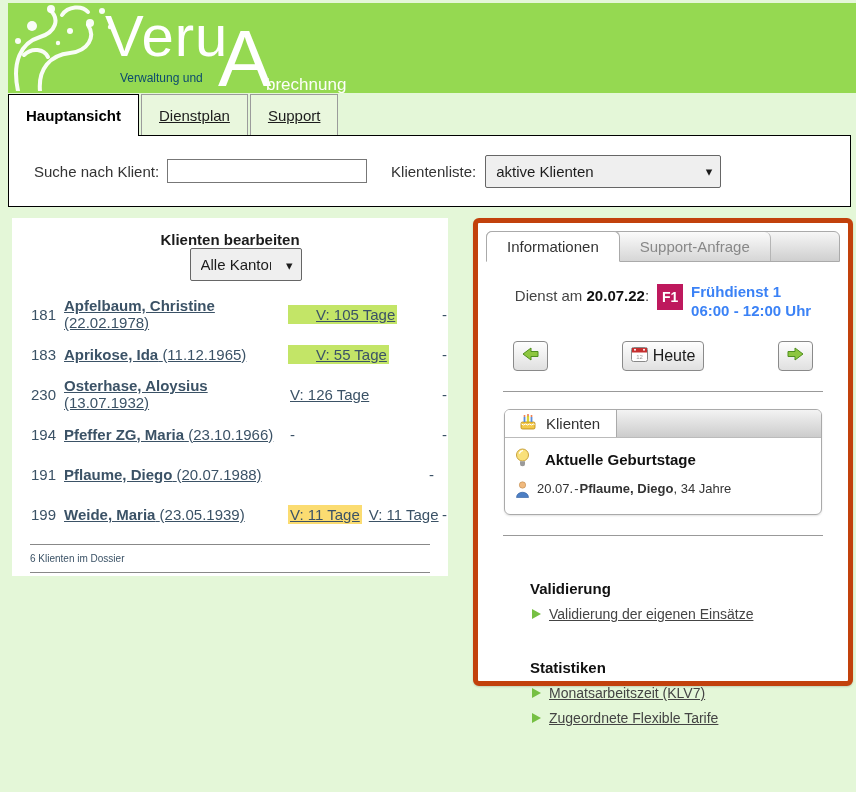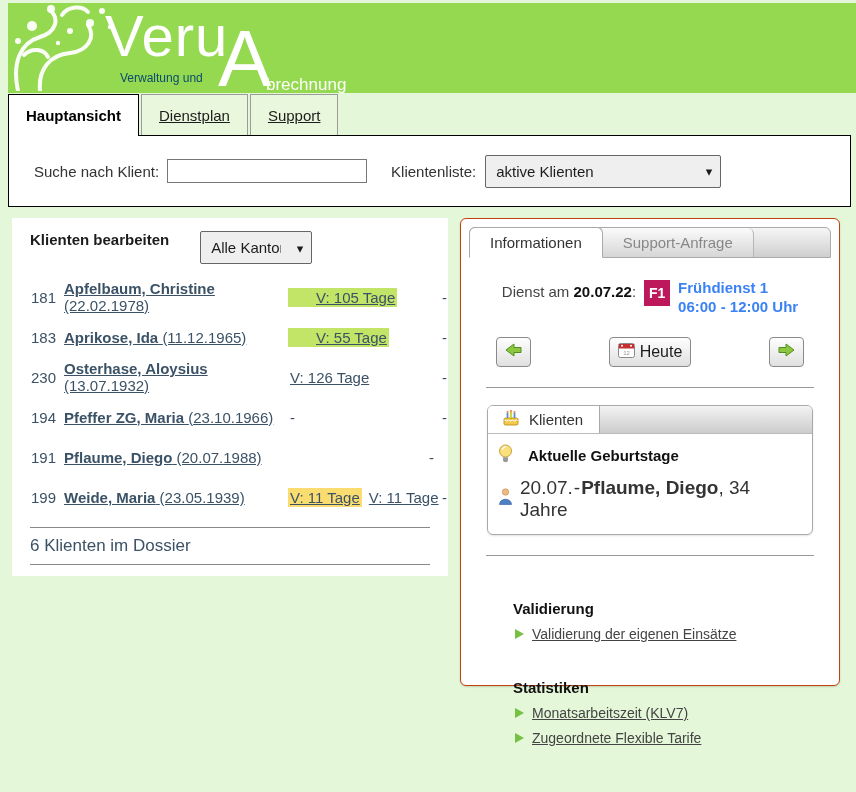--- a/index.html
+++ b/index.html
@@ -34,41 +34,41 @@
   .selwrap::after{content:"▾";position:absolute;right:9px;top:50%;transform:translateY(-50%);
                   pointer-events:none;color:#1c1c1c;font-size:13px;}
   select{appearance:none;-webkit-appearance:none;background:#efefef;border:1px solid #666;
          border-radius:2px;height:33px;font-size:15px;color:#1c1c1c;font-family:inherit;
          padding:0 30px 0 10px;}
   .sel-list{margin-left:9px;width:236px;}
 
   
   .lpanel{position:absolute;left:12px;top:218px;width:436px;height:358px;background:#fff;
           box-sizing:border-box;padding:13px 18px 0 18px;}
-  .lhead{display:flex;align-items:flex-start;}
+  .lhead{display:flex;align-items:center;flex-direction:column;}
   .ltitle{font-weight:bold;font-size:15px;color:#1c1c1c;}
   .sel-kantone{margin-left:31px;width:112px;}
   .rows{margin-top:13px;}
   .crow{display:grid;grid-template-columns:26px 216px 146px 1fr;column-gap:8px;align-items:center;
         height:40px;font-size:15px;color:#3b5266;}
   .cid{text-align:right;}
   .cname{color:#3b5266;text-decoration:underline;cursor:pointer;}
   .cname b{font-weight:bold;}
   .vcol{display:flex;gap:5px;align-items:center;}
   .vbadge{color:#3b5266;text-decoration:underline;padding:1px 2px;cursor:pointer;white-space:nowrap;}
   .hl-green{background:#c3e567;padding-left:28px;}
   .hl-yellow{background:#fbdc71;}
   .hl-plain{text-decoration:none;cursor:default;}
   .cdash{text-align:right;}
   .lhr{border:none;border-top:1px solid #888;margin:10px 0 0 0;}
-  .lfoot{font-size:17px;color:#3b5266;margin:8px 0 8px 0;}
-
-  
-  .rpanel{position:absolute;left:460px;top:218px;width:380px;height:468px;background:#fff;
-          border:1px solid #c2410c;border-radius:6px;box-sizing:border-box;padding:8px;
+  .lfoot{font-size:10px;color:#3b5266;margin:8px 0 8px 0;}
+
+  
+  .rpanel{position:absolute;left:473px;top:218px;width:380px;height:468px;background:#fff;
+          border:5px solid #c2410c;border-radius:6px;box-sizing:border-box;padding:8px;
           box-shadow:0 1px 2px rgba(0,0,0,.15);}
   .rtabs{height:29px;background:linear-gradient(#f6f6f6,#cfcfcf);border:1px solid #aaa;
          border-radius:6px 6px 0 0;display:flex;align-items:stretch;}
   .rtab{display:flex;align-items:center;padding:0 20px;font-size:15px;cursor:pointer;box-sizing:border-box;}
   .rtab.active{background:#fff;border:1px solid #aaa;border-bottom:1px solid #fff;margin:-1px 0 -1px -1px;
                border-radius:6px 6px 0 0;color:#333;position:relative;z-index:2;}
   .rtab.inactive{color:#888;background:linear-gradient(#fbfbfb,#d6d6d6);border-right:1px solid #b5b5b5;
                  border-radius:0 6px 0 0;}
   .dienst{margin-top:20px;display:flex;justify-content:center;align-items:flex-start;gap:8px;
           font-size:15px;color:#444;}
@@ -84,21 +84,21 @@
   .rhr{border:none;border-top:1px solid #999;margin:20px 17px 0 17px;}
   .kbox{margin:17px 18px 0 18px;border:1px solid #aaa;border-radius:6px;
         box-shadow:0 1px 2px rgba(0,0,0,.12);}
   .kstrip{height:27px;background:linear-gradient(#f3f3f3,#cccccc);border-bottom:1px solid #bbb;
           border-radius:5px 5px 0 0;display:flex;align-items:stretch;}
   .ktab{display:flex;align-items:center;gap:9px;background:#fff;border-right:1px solid #aaa;
         border-radius:5px 0 0 0;padding:0 16px 0 14px;font-size:15px;color:#333;cursor:pointer;}
   .kbody{padding:9px 12px 13px 10px;}
   .krow1{display:flex;align-items:center;gap:15px;margin-top:1px;}
   .krow1 b{font-size:15px;color:#111;}
-  .krow2{display:flex;align-items:center;gap:7px;margin-top:10px;font-size:19px;color:#333;}
+  .krow2{display:flex;gap:7px;margin-top:10px;font-size:13px;color:#333;}
   .bsep{margin:0 1px;}
   .sect{margin:44px 0 0 44px;}
   .sect.second{margin-top:37px;}
   .shead{font-size:15px;color:#111;display:block;font-weight:bold;}
   .slink{display:flex;align-items:center;gap:8px;margin:9px 0 0 2px;}
   .slink a{font-size:14px;color:#444;text-decoration:underline;cursor:pointer;}
   .tri{width:0;height:0;border-left:9px solid #76c043;border-top:5px solid transparent;
        border-bottom:5px solid transparent;display:inline-block;}
 </style>
 </head>

